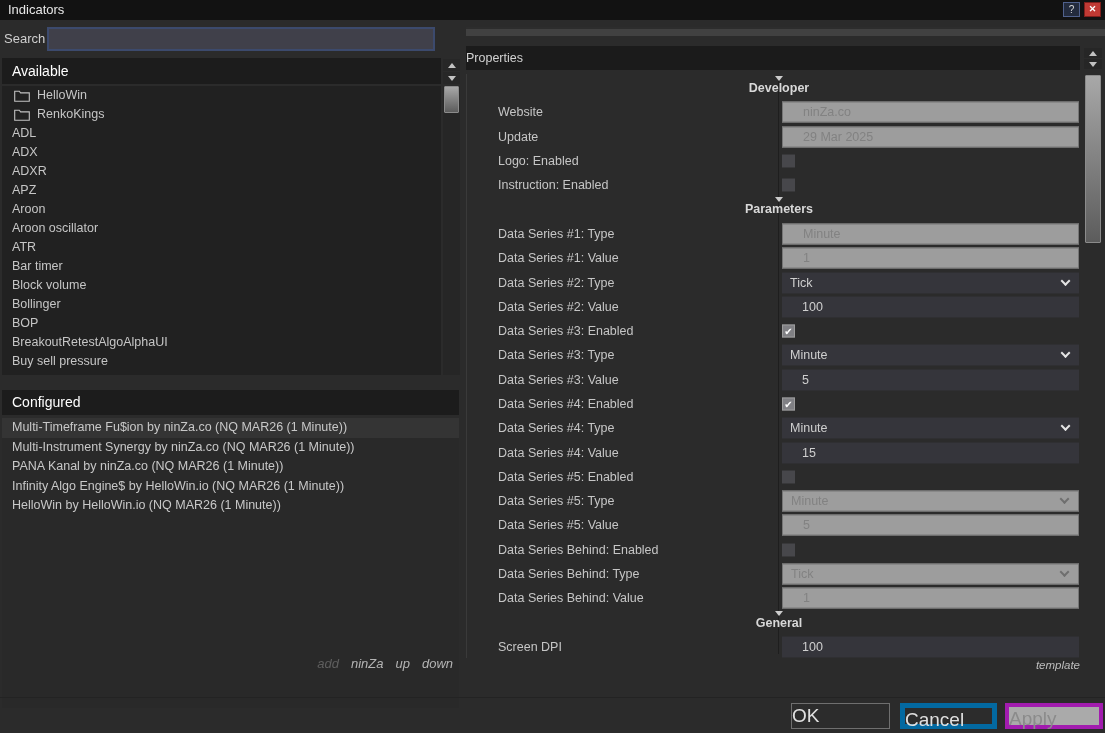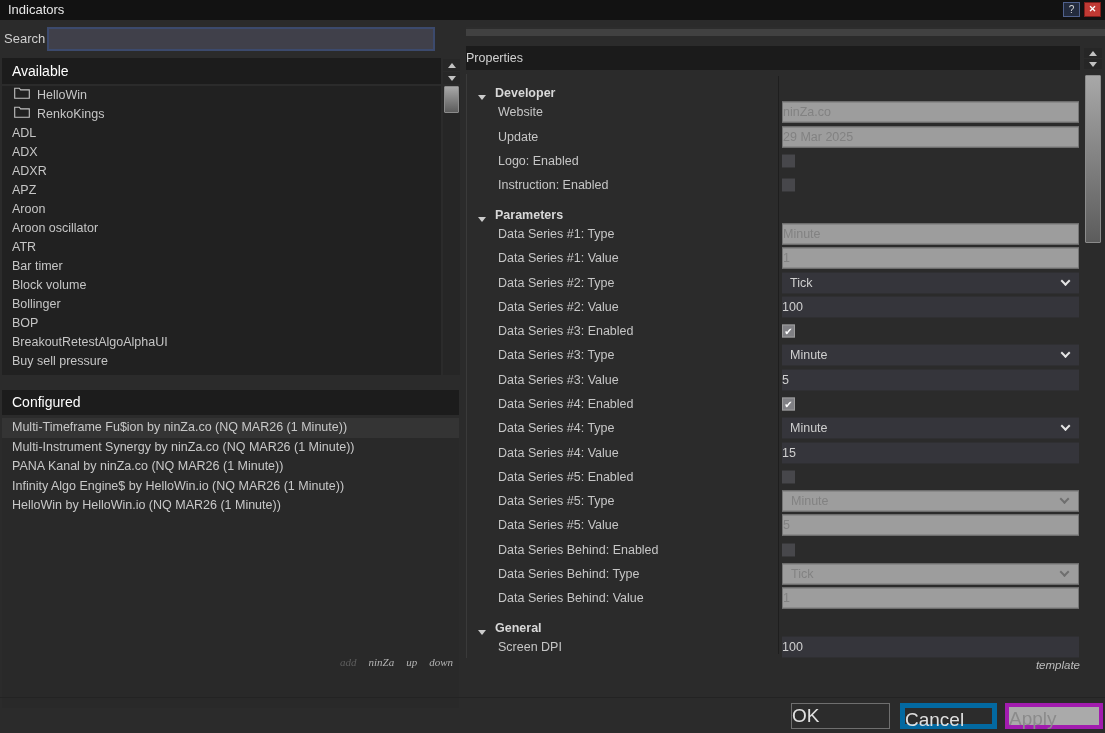--- a/index.html
+++ b/index.html
@@ -27,59 +27,59 @@
   .avail-header { position:absolute; left:0; top:0; width:439px; height:26px; line-height:26px; padding-left:10px; }
   .config-header { position:absolute; left:0; top:332px; width:457px; height:25px; line-height:25px; padding-left:10px; }
 
   .mini-arrows { position:absolute; display:flex; flex-direction:column; gap:1px; }
   .avail-arrows { left:441px; top:1px; width:17px; }
   .arrow-btn { height:12px; background:#272727; display:flex; align-items:center; justify-content:center; }
   .tri-up { width:0; height:0; border-left:4px solid transparent; border-right:4px solid transparent; border-bottom:5px solid #c2c2c2; }
   .tri-dn { width:0; height:0; border-left:4px solid transparent; border-right:4px solid transparent; border-top:5px solid #c2c2c2; }
 
   .avail-list { position:absolute; left:0; top:28px; width:439px; height:289px; background:#212121; overflow:hidden; }
-  .list-item { height:19px; line-height:19px; padding-left:10px; font-size:12.5px; color:#c6c6c6; white-space:nowrap; display:flex; align-items:flex-start; }
+  .list-item { height:19px; line-height:19px; padding-left:10px; font-size:12.5px; color:#c6c6c6; white-space:nowrap; display:flex; align-items:center; }
   .list-item.folder { gap:7px; padding-left:12px; }
   .folder-wrap { display:inline-flex; }
 
   .avail-scroll { position:absolute; left:441px; top:28px; width:17px; height:289px; background:#262626; }
   .scroll-thumb { position:absolute; left:1px; right:1px; background:linear-gradient(to bottom,#a8a8a8,#5c5c5c); border:1px solid #8b8b8b; border-radius:1px; }
   .avail-thumb { top:0px; height:27px; }
 
   .config-list { position:absolute; left:0; top:360px; width:457px; height:290px; background:#292929; overflow:hidden; }
   .config-item { height:19.5px; line-height:19.5px; padding-left:10px; font-size:12.5px; color:#c8c8c8; white-space:nowrap; }
   .config-item.selected { background:#343434; }
 
-  .list-actions { position:absolute; right:6px; top:598px; display:flex; gap:12px; font-size:11px; font-style:italic;font-family:Liberation Serif, serif; }
+  .list-actions { position:absolute; right:6px; top:598px; display:flex; gap:12px; font-size:13px; font-style:italic; }
   .action { color:#b4b4b4; cursor:default; }
   .action.disabled { color:#5e5e5e; }
 
   
   .splitter-h { position:absolute; left:466px; top:27px; right:0; height:9px;
                 background:linear-gradient(#2d2d2d 0 2px, #414141 2px 100%); }
 
   
   .right-panel { position:absolute; left:466px; top:46px; width:639px; height:640px; }
   .props-header { position:absolute; left:0; top:0; width:614px; height:24px; line-height:24px; 
                   background:#1b1b1b; color:#d2d2d2; font-size:12.5px; }
   .props-arrows { left:618px; top:2px; width:18px; }
   .props-arrows .arrow-btn { height:10px; background:#262626; }
 
   .props-viewport { position:absolute; left:0; top:28px; width:614px; height:584px; overflow:hidden;
                     border-left:1px solid #3a3a3a; padding-top:2px; }
   .col-divider { position:absolute; left:311px; top:2px; height:578px; width:1px; background:#1e1e1e; }
 
   .prow { position:relative; height:24.3px; }
-  .prow.section { display:flex; align-items:flex-end; gap:9px; padding-left:11px; }
+  .prow.section { display:flex; align-items:center; padding-left:11px;flex-direction:column; }
   .tri { width:0; height:0; border-left:4px solid transparent; border-right:4px solid transparent; border-top:5px solid #cccccc; }
   .sec-label { font-size:12.5px; font-weight:bold; color:#d8d8d8; }
   .plabel { position:absolute; left:31px; top:50%; transform:translateY(-50%); font-size:12.5px; color:#c6c6c6; white-space:nowrap; }
   .pctrl { position:absolute; left:315px; top:50%; transform:translateY(-50%); width:297px; height:21px; }
 
-  .pg-input { height:21px; line-height:21px; background:#35353b; color:#cfcfcf; font-size:12.5px; padding-left:0; }
+  .pg-input { height:21px; line-height:21px; background:#35353b; color:#cfcfcf; font-size:12.5px; padding-left:20px; }
   .pg-input.disabled { background:#9d9d9d; color:#828282; border:1px solid #767676; line-height:19px; }
   .pg-dropdown { position:relative; height:21px; line-height:21px; background:#35353b; color:#cfcfcf; font-size:12.5px; padding-left:8px; }
   .pg-dropdown.disabled { background:#9d9d9d; color:#828282; border:1px solid #767676; line-height:19px; }
   .chev { position:absolute; right:10px; top:5px; width:7px; height:7px; border-right:2px solid #e4e4e4; border-bottom:2px solid #e4e4e4; transform:rotate(45deg); }
   .pg-dropdown.disabled .chev { border-color:#6f6f6f; top:4px; }
   .pg-checkbox { width:13px; height:13px; margin-top:4px; background:#47474b; color:#ffffff; font-size:10px; line-height:13px; text-align:center; }
   .pg-checkbox.checked { background:#808084; border:1px solid #9c9c9c; line-height:11px; }
 
   .props-scroll { position:absolute; left:618px; top:26px; width:18px; height:586px; background:#2b2b2b; }
   .props-thumb { top:3px; height:168px; }

